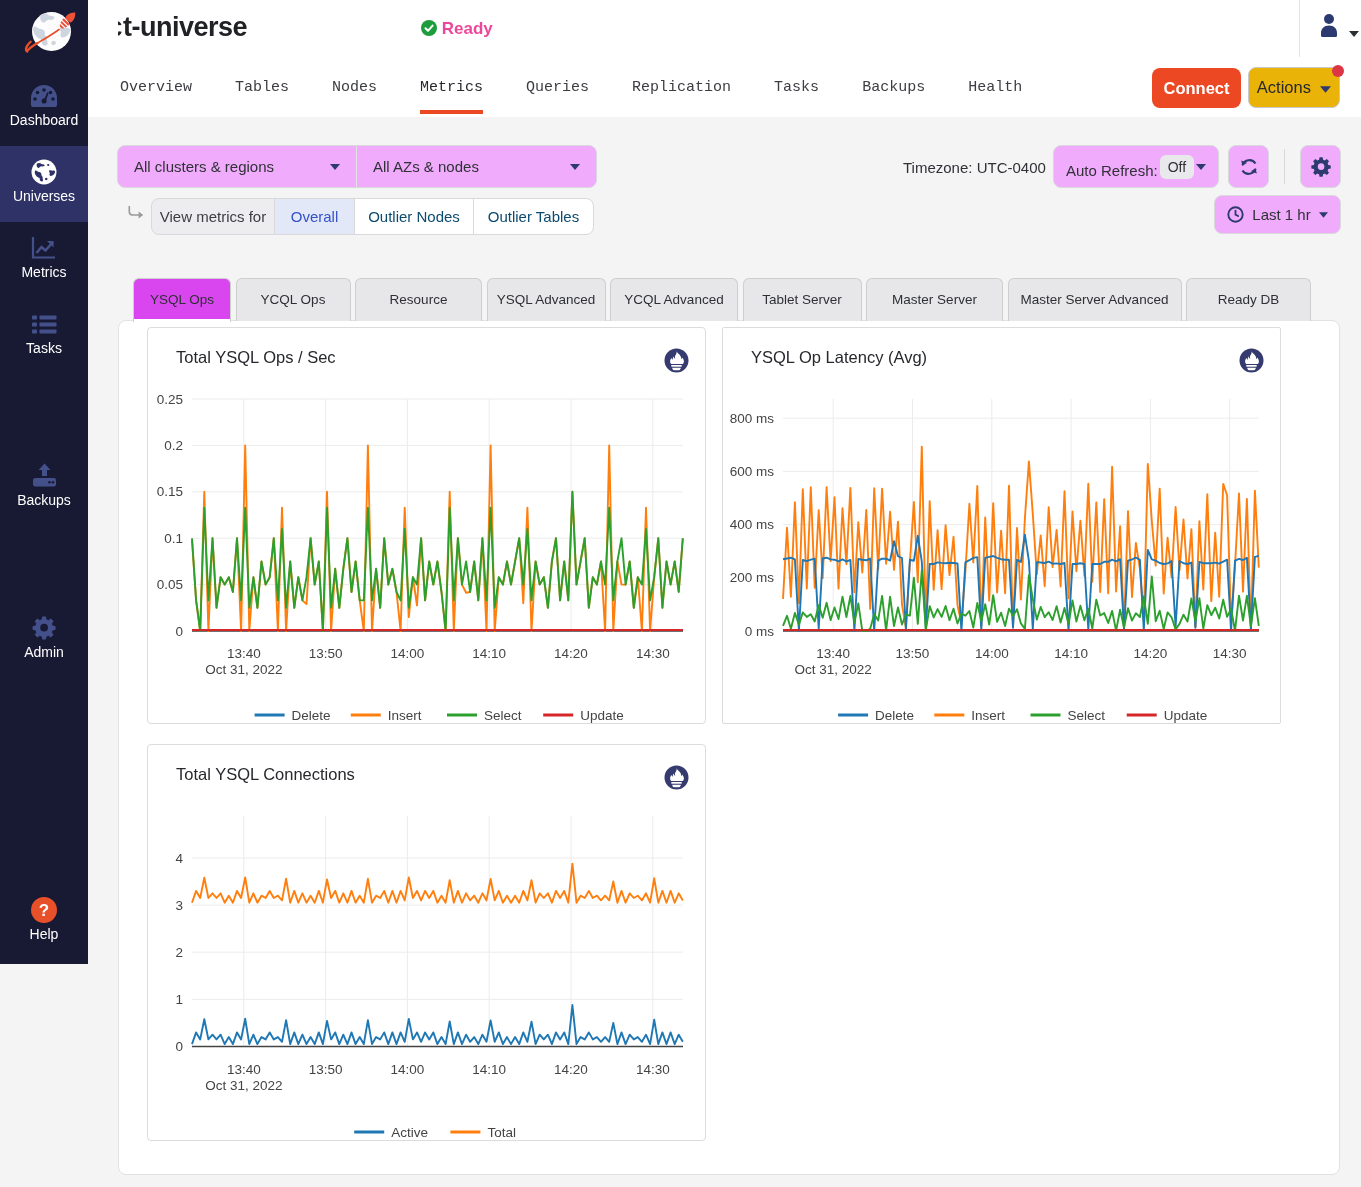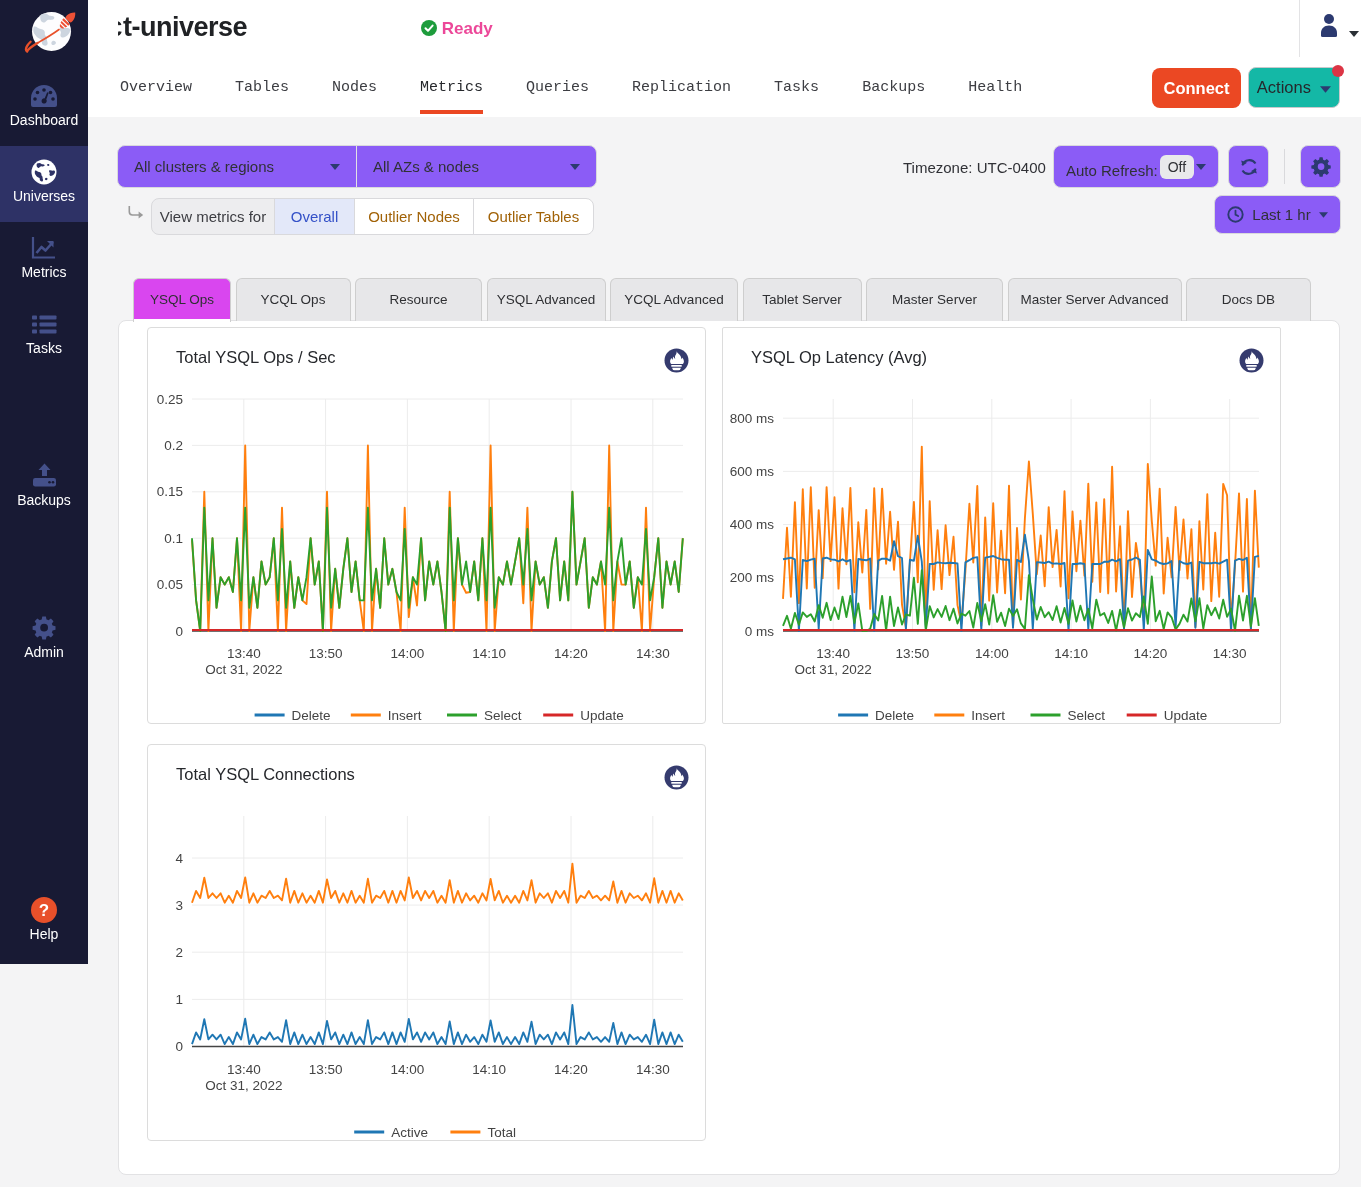--- a/index.html
+++ b/index.html
@@ -8,26 +8,26 @@
 .sic { position:absolute; top:11px; left:0; width:88px; height:30px; display:flex; align-items:center; justify-content:center; }
 .slb { position:absolute; top:42px; width:88px; text-align:center; color:#fff; font-size:14px; font-weight:500; }
 .header { position:absolute; left:88px; top:0; width:1273px; height:117px; background:#fff; }
 .title { position:absolute; left:30px; top:12px; font-size:27px; font-weight:bold; color:#202225; letter-spacing:-0.5px;}
 .ready { position:absolute; left:333px; top:19px; font-size:17px; font-weight:bold; color:#ec4899; }
 .nav { position:absolute; left:32px; top:79px; display:flex; gap:43px; }
 .nav-it { font-size:15px; color:#3c3d42; position:relative; height:38px;font-family:Liberation Mono, monospace; }
 .nav-it.active { color:#26282c; }
 .uline { position:absolute; left:0; right:0; top:31px; height:4px; background:#eb4823; }
 .btn-connect { position:absolute; left:1064px; top:68px; width:89px; height:40px; background:#eb4823; border-radius:8px; color:#fff; font-weight:bold; font-size:16.5px; text-align:center; line-height:40px; }
-.btn-actions { position:absolute; left:1160px; top:67px; width:92px; height:41px; background:#14b8a6; border:1px solid #c9c9cc; border-radius:8px; color:#26282c; font-size:16.5px; text-align:center; line-height:39px; }
+.btn-actions { position:absolute; left:1160px; top:67px; width:92px; height:41px; background:#eab308; border:1px solid #c9c9cc; border-radius:8px; color:#26282c; font-size:16.5px; text-align:center; line-height:39px; }
 .reddot { position:absolute; left:1244px; top:65px; width:12px; height:12px; border-radius:50%; background:#dc3545; }
 .hdr-divider { position:absolute; left:1211px; top:0px; width:1px; height:57px; background:#e3e3e5; }
 .userbox { position:absolute; left:1230px; top:13px; }
-.fgroup { position:absolute; background:#8b5cf6; border:1px solid #d9d9dc; border-radius:8px; display:flex; align-items:center; }
-.seg { position:absolute; border:1px solid #d9d9dc; background:#fff; font-size:15px; color:#a16207; display:flex; align-items:center; justify-content:center; }
+.fgroup { position:absolute; background:#f0abfc; border:1px solid #d9d9dc; border-radius:8px; display:flex; align-items:center; }
+.seg { position:absolute; border:1px solid #d9d9dc; background:#fff; font-size:15px; color:#0c4a6e; display:flex; align-items:center; justify-content:center; }
 .ctab { position:absolute; top:278px; height:43px; background:#e7e7e9; border:1px solid #cecece; border-bottom:none; border-radius:6px 6px 0 0; font-size:13.5px; color:#2f3033; text-align:center; line-height:42px; }
 .ctab.active { background:#d946ef; height:44px; z-index:3; border-color:#cecece; }
 .panel { position:absolute; left:118px; top:320px; width:1222px; height:855px; background:#fff; border-radius:8px; border:1px solid #e2e2e4; z-index:1;}
 </style></head>
 <body>
 <div class="header">
   <div class="title"><span style="display:inline-block;width:4px;overflow:hidden;direction:rtl;vertical-align:bottom;margin-right:1px;">ɛ</span>t-universe</div>
   <div class="ready"><svg width="16" height="16" viewBox="0 0 16 16" style="vertical-align:-2px">
         <circle cx="8" cy="8" r="8" fill="#1d9c3c"></circle>
         <path fill="none" stroke="#fff" stroke-width="2" stroke-linecap="round" stroke-linejoin="round" d="M4.5 8.2l2.5 2.6 4.6-5.2"></path>
@@ -208,21 +208,21 @@
 <div class="panel"></div>
 <div style="position:relative;z-index:2;">
     <div class="ctab active" style="left:133px;width:98px">YSQL Ops</div>
     <div class="ctab" style="left:235.5px;width:115px">YCQL Ops</div>
     <div class="ctab" style="left:355.0px;width:127px">Resource</div>
     <div class="ctab" style="left:486.5px;width:119px">YSQL Advanced</div>
     <div class="ctab" style="left:610.0px;width:128px">YCQL Advanced</div>
     <div class="ctab" style="left:742.5px;width:119px">Tablet Server</div>
     <div class="ctab" style="left:866.0px;width:137px">Master Server</div>
     <div class="ctab" style="left:1007.5px;width:174px">Master Server Advanced</div>
-    <div class="ctab" style="left:1186.0px;width:125px">Docs DB</div>
+    <div class="ctab" style="left:1186.0px;width:125px">Ready DB</div>
   </div>
 <div style="position:absolute;z-index:4;left:134px;top:319px;width:96px;height:3px;background:#fff;"></div>
 
 <div style="position:relative;z-index:5;">
 <div style="position:absolute;left:147px;top:327px;width:559px;height:397px;background:#fff;border:1px solid #dcdcdc;border-radius:4px;">
 <div style="position:absolute;left:28px;top:20px;font-size:16.5px;font-weight:500;color:#26282c;">Total YSQL Ops / Sec</div>
 <div style="position:absolute;right:16px;top:20px;"><svg width="25" height="25" viewBox="0 0 25 25">
           <circle cx="12.5" cy="12.5" r="12" fill="#353b6e"></circle>
 <path fill="#fff" d="M12.5 3.2c.4 1.6-.2 2.6-.9 3.8-.6 1.1-1 2.4-.3 3.9-.9-.4-1.5-1.2-1.8-2.3-.7 1-.9 2.1-.6 3.2-.7-.3-1.2-1-1.4-1.8-.9 1-1.4 2.3-1.4 3.5 0 .9.4 1.9 1.1 2.5h11.6c.7-.6 1.1-1.6 1.1-2.5 0-1.7-1-3.3-1.9-4 0 .7-.4 1.4-.9 1.8.3-1.7-.4-3.5-1.5-4.6-.6-.7-1.8-1.3-3.1-3.5z"></path>
 <rect x="7.3" y="17" width="10.4" height="1.7" fill="#fff"></rect>

